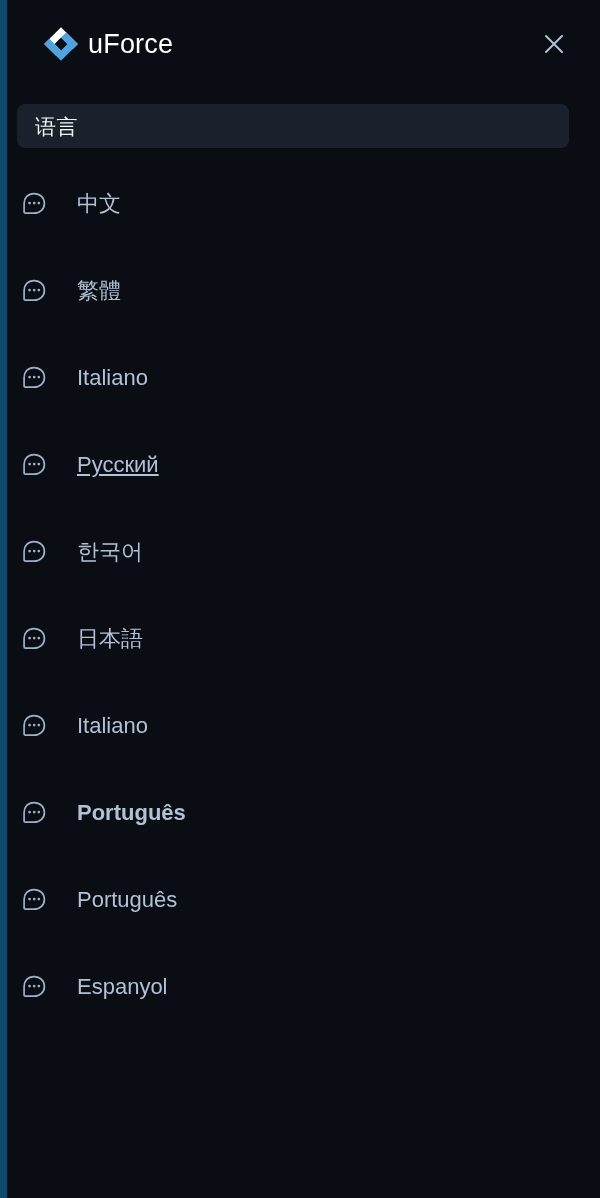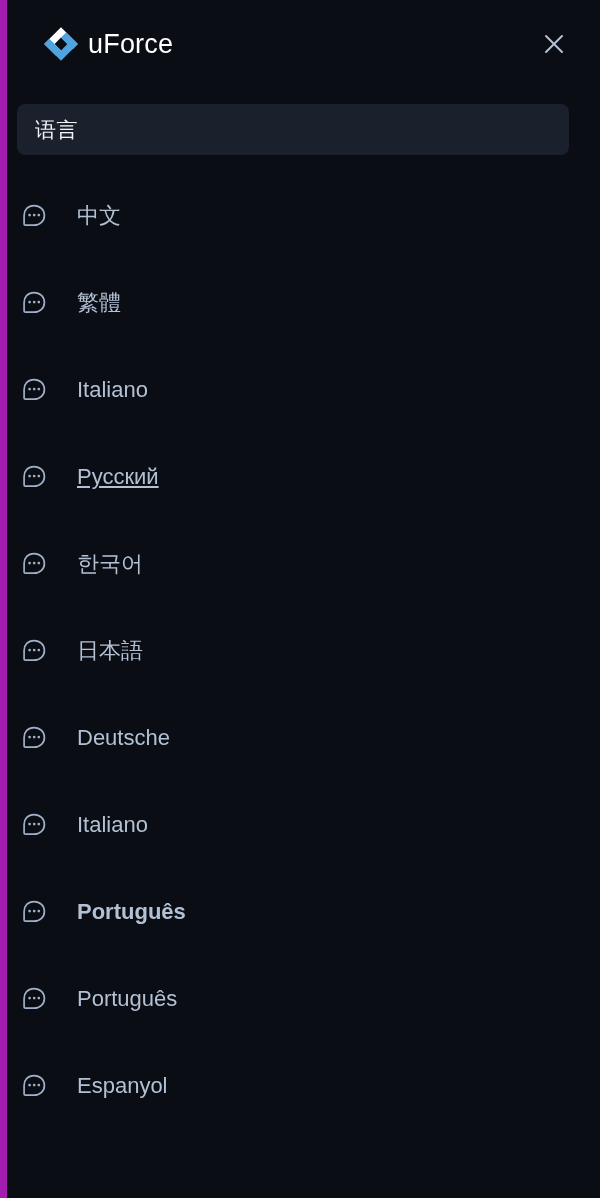--- a/index.html
+++ b/index.html
@@ -13,21 +13,21 @@
     height: 1198px;
     overflow: hidden;
     font-family: "Liberation Sans", "DejaVu Sans", sans-serif;
     -webkit-font-smoothing: antialiased;
   }
 
   #app {
     position: relative;
     width: 600px;
     height: 1198px;
-    background: #a21caf;
+    background: #0c4a6e;
     box-sizing: border-box;
     text-align: right;
   }
 
   
   .panel {
     position: absolute;
     left: 7px;
     top: 0;
     width: 593px;
@@ -87,21 +87,21 @@
     height: 22px;
     display: block;
   }
 
   
   .search-field {
     position: absolute;
     left: 17px;
     top: 104px;
     width: 552px;
-    height: 51px;
+    height: 44px;
     background: #1b212c;
     border-radius: 8px;
     border: none;
     box-sizing: border-box;
     display: flex;
     align-items: center;
     cursor: text;
   }
   .search-value {
     padding-left: 18px;
@@ -109,21 +109,21 @@
     font-size: 21px;
     font-weight: 400;
     line-height: 1;
     letter-spacing: 0.5px;
   }
 
   
   .lang-list {
     position: absolute;
     left: 0;
-    top: 172px;
+    top: 160px;
     width: 593px;
   }
 
   .lang-item {
     position: relative;
     height: 87px;
     display: flex;
     align-items: center;
     cursor: pointer;
     padding-left: 21px;
@@ -260,33 +260,20 @@
     <span class="bubble-icon-wrap">
       <svg class="bubble-icon" viewBox="0 0 26 26" xmlns="http://www.w3.org/2000/svg" aria-hidden="true">
         <path d="M13 2.6 C19.1 2.6 23.4 6.9 23.4 12.4 C23.4 17.9 19.1 22.2 13 22.2
                  L4.4 22.2 C3.6 22.2 3.1 21.6 3.1 20.9 L3.1 12.4
                  C3.1 6.9 6.9 2.6 13 2.6 Z" fill="none" stroke="#9fb0c8" stroke-width="1.7" stroke-linejoin="round"></path>
         <circle cx="8.6" cy="12.1" r="1.35" fill="#9fb0c8"></circle>
         <circle cx="13.2" cy="12.1" r="1.35" fill="#9fb0c8"></circle>
         <circle cx="17.8" cy="12.1" r="1.35" fill="#9fb0c8"></circle>
       </svg>
     </span>
-    <span class="lang-label" style="color: rgb(179, 193, 213);">Deutsche</span>
-  </div>
-      <div class="lang-item">
-    <span class="bubble-icon-wrap">
-      <svg class="bubble-icon" viewBox="0 0 26 26" xmlns="http://www.w3.org/2000/svg" aria-hidden="true">
-        <path d="M13 2.6 C19.1 2.6 23.4 6.9 23.4 12.4 C23.4 17.9 19.1 22.2 13 22.2
-                 L4.4 22.2 C3.6 22.2 3.1 21.6 3.1 20.9 L3.1 12.4
-                 C3.1 6.9 6.9 2.6 13 2.6 Z" fill="none" stroke="#9fb0c8" stroke-width="1.7" stroke-linejoin="round"></path>
-        <circle cx="8.6" cy="12.1" r="1.35" fill="#9fb0c8"></circle>
-        <circle cx="13.2" cy="12.1" r="1.35" fill="#9fb0c8"></circle>
-        <circle cx="17.8" cy="12.1" r="1.35" fill="#9fb0c8"></circle>
-      </svg>
-    </span>
     <span class="lang-label" style="color: rgb(179, 193, 213);">Italiano</span>
   </div>
       <div class="lang-item">
     <span class="bubble-icon-wrap">
       <svg class="bubble-icon" viewBox="0 0 26 26" xmlns="http://www.w3.org/2000/svg" aria-hidden="true">
         <path d="M13 2.6 C19.1 2.6 23.4 6.9 23.4 12.4 C23.4 17.9 19.1 22.2 13 22.2
                  L4.4 22.2 C3.6 22.2 3.1 21.6 3.1 20.9 L3.1 12.4
                  C3.1 6.9 6.9 2.6 13 2.6 Z" fill="none" stroke="#9fb0c8" stroke-width="1.7" stroke-linejoin="round"></path>
         <circle cx="8.6" cy="12.1" r="1.35" fill="#9fb0c8"></circle>
         <circle cx="13.2" cy="12.1" r="1.35" fill="#9fb0c8"></circle>

